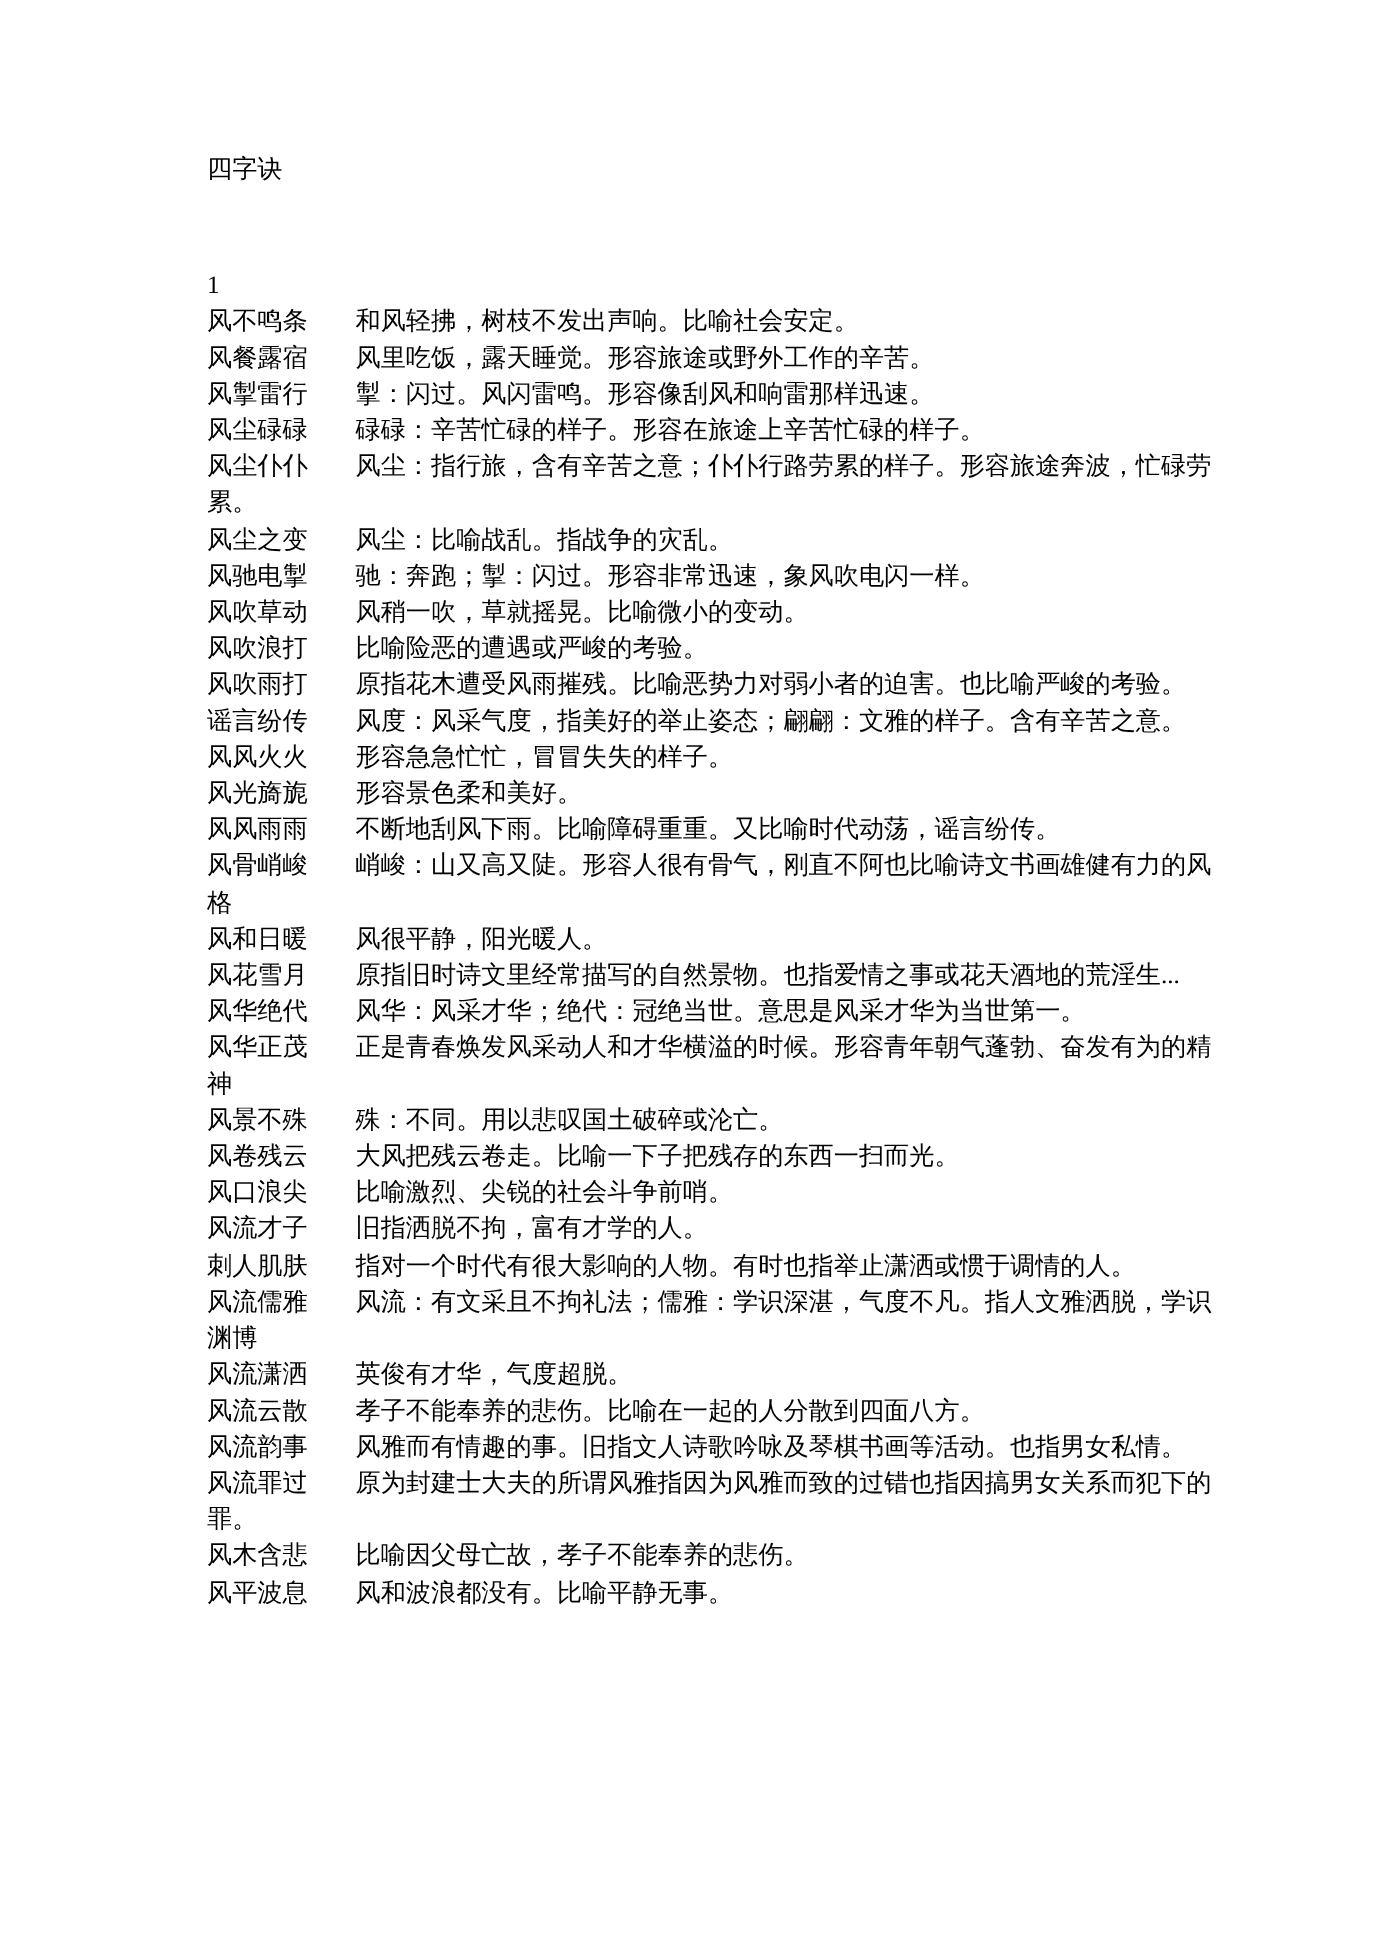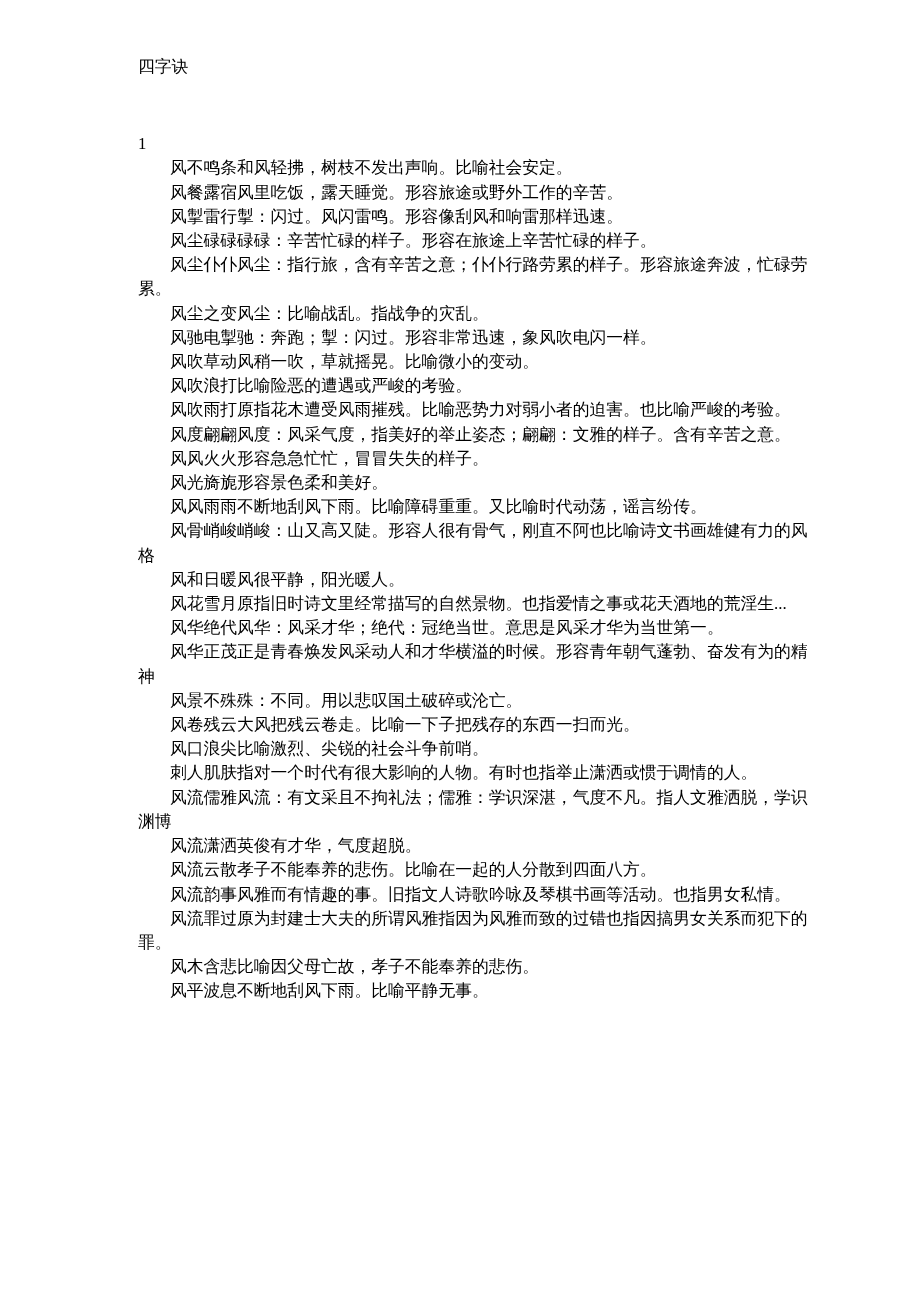--- a/index.html
+++ b/index.html
@@ -3,21 +3,21 @@
 <meta charset="utf-8">
 <style>
   * { margin: 0; padding: 0; box-sizing: border-box; }
   html, body { width: 920px; background: #ffffff; }
   body { height: 1302px; overflow: hidden; }
   .page {
     width: 920px;
     height: 1302px;
     background: #ffffff;
     color: #000000;
-    padding: 55px 112px 0 138px;
+    padding: 101px 112px 0 138px;
     font-family: "Liberation Serif", "DejaVu Serif", serif;
   }
   .doc-title {
     font-size: 16.8px;
     line-height: 24.2px;
     white-space: pre;
   }
   .section-number {
     margin-top: 53px;
     font-size: 16.8px;
@@ -27,21 +27,20 @@
     width: 670px;
     font-size: 16.8px;
     line-height: 24.2px;
     text-align: left;
   }
   .entry { }
   .entry .term {
     display: inline-block;
     width: 99px;
     vertical-align: top;
-    text-align: right;
   }
   .entry .def { }
 </style>
 </head>
 <body>
 
 <div class="page">
   <div class="doc-title">四字诀</div>
   <div class="section-number">1</div>
   <div class="entries" id="entries">
@@ -59,21 +58,21 @@
 
   <div class="entry"><span class="term">风驰电掣</span><span class="def">驰：奔跑；掣：闪过。形容非常迅速，象风吹电闪一样。</span></div>
 
   <div class="entry"><span class="term">风吹草动</span><span class="def">风稍一吹，草就摇晃。比喻微小的变动。</span></div>
 
   <div class="entry"><span class="term">风吹浪打</span><span class="def">比喻险恶的遭遇或严峻的考验。</span></div>
 
   <div class="entry"><span class="term">风吹雨打</span><span class="def">原指花木遭受风雨摧残。比喻恶势力对弱小者的迫害。也比喻严峻的考验。</span></div>
 
 
-  <div class="entry"><span class="term">风度翩翩</span><span class="def">风度：风采气度，指美好的举止姿态；翩翩：文雅的样子。含有辛苦之意。</span></div>
+  <div class="entry"><span class="term">谣言纷传</span><span class="def">风度：风采气度，指美好的举止姿态；翩翩：文雅的样子。含有辛苦之意。</span></div>
 
   <div class="entry"><span class="term">风风火火</span><span class="def">形容急急忙忙，冒冒失失的样子。</span></div>
 
   <div class="entry"><span class="term">风光旖旎</span><span class="def">形容景色柔和美好。</span></div>
 
   <div class="entry"><span class="term">风风雨雨</span><span class="def">不断地刮风下雨。比喻障碍重重。又比喻时代动荡，谣言纷传。</span></div>
 
   <div class="entry"><span class="term">风骨峭峻</span><span class="def">峭峻：山又高又陡。形容人很有骨气，刚直不阿也比喻诗文书画雄健有力的风格</span></div>
 
 
@@ -84,31 +83,32 @@
   <div class="entry"><span class="term">风华绝代</span><span class="def">风华：风采才华；绝代：冠绝当世。意思是风采才华为当世第一。</span></div>
 
   <div class="entry"><span class="term">风华正茂</span><span class="def">正是青春焕发风采动人和才华横溢的时候。形容青年朝气蓬勃、奋发有为的精神</span></div>
 
   <div class="entry"><span class="term">风景不殊</span><span class="def">殊：不同。用以悲叹国土破碎或沦亡。</span></div>
 
   <div class="entry"><span class="term">风卷残云</span><span class="def">大风把残云卷走。比喻一下子把残存的东西一扫而光。</span></div>
 
   <div class="entry"><span class="term">风口浪尖</span><span class="def">比喻激烈、尖锐的社会斗争前哨。</span></div>
 
+  <div class="entry"><span class="term">风流才子</span><span class="def">旧指洒脱不拘，富有才学的人。</span></div>
 
   <div class="entry"><span class="term">刺人肌肤</span><span class="def">指对一个时代有很大影响的人物。有时也指举止潇洒或惯于调情的人。</span></div>
 
   <div class="entry"><span class="term">风流儒雅</span><span class="def">风流：有文采且不拘礼法；儒雅：学识深湛，气度不凡。指人文雅洒脱，学识渊博</span></div>
 
   <div class="entry"><span class="term">风流潇洒</span><span class="def">英俊有才华，气度超脱。</span></div>
 
   <div class="entry"><span class="term">风流云散</span><span class="def">孝子不能奉养的悲伤。比喻在一起的人分散到四面八方。</span></div>
 
   <div class="entry"><span class="term">风流韵事</span><span class="def">风雅而有情趣的事。旧指文人诗歌吟咏及琴棋书画等活动。也指男女私情。</span></div>
 
   <div class="entry"><span class="term">风流罪过</span><span class="def">原为封建士大夫的所谓风雅指因为风雅而致的过错也指因搞男女关系而犯下的罪。</span></div>
 
 
   <div class="entry"><span class="term">风木含悲</span><span class="def">比喻因父母亡故，孝子不能奉养的悲伤。</span></div>
 
-  <div class="entry"><span class="term">风平波息</span><span class="def">不断地刮风下雨。比喻平静无事。</span></div>
+  <div class="entry"><span class="term">风平波息</span><span class="def">风和波浪都没有。比喻平静无事。</span></div>
 </div>
 </div>
 
 </body></html>

